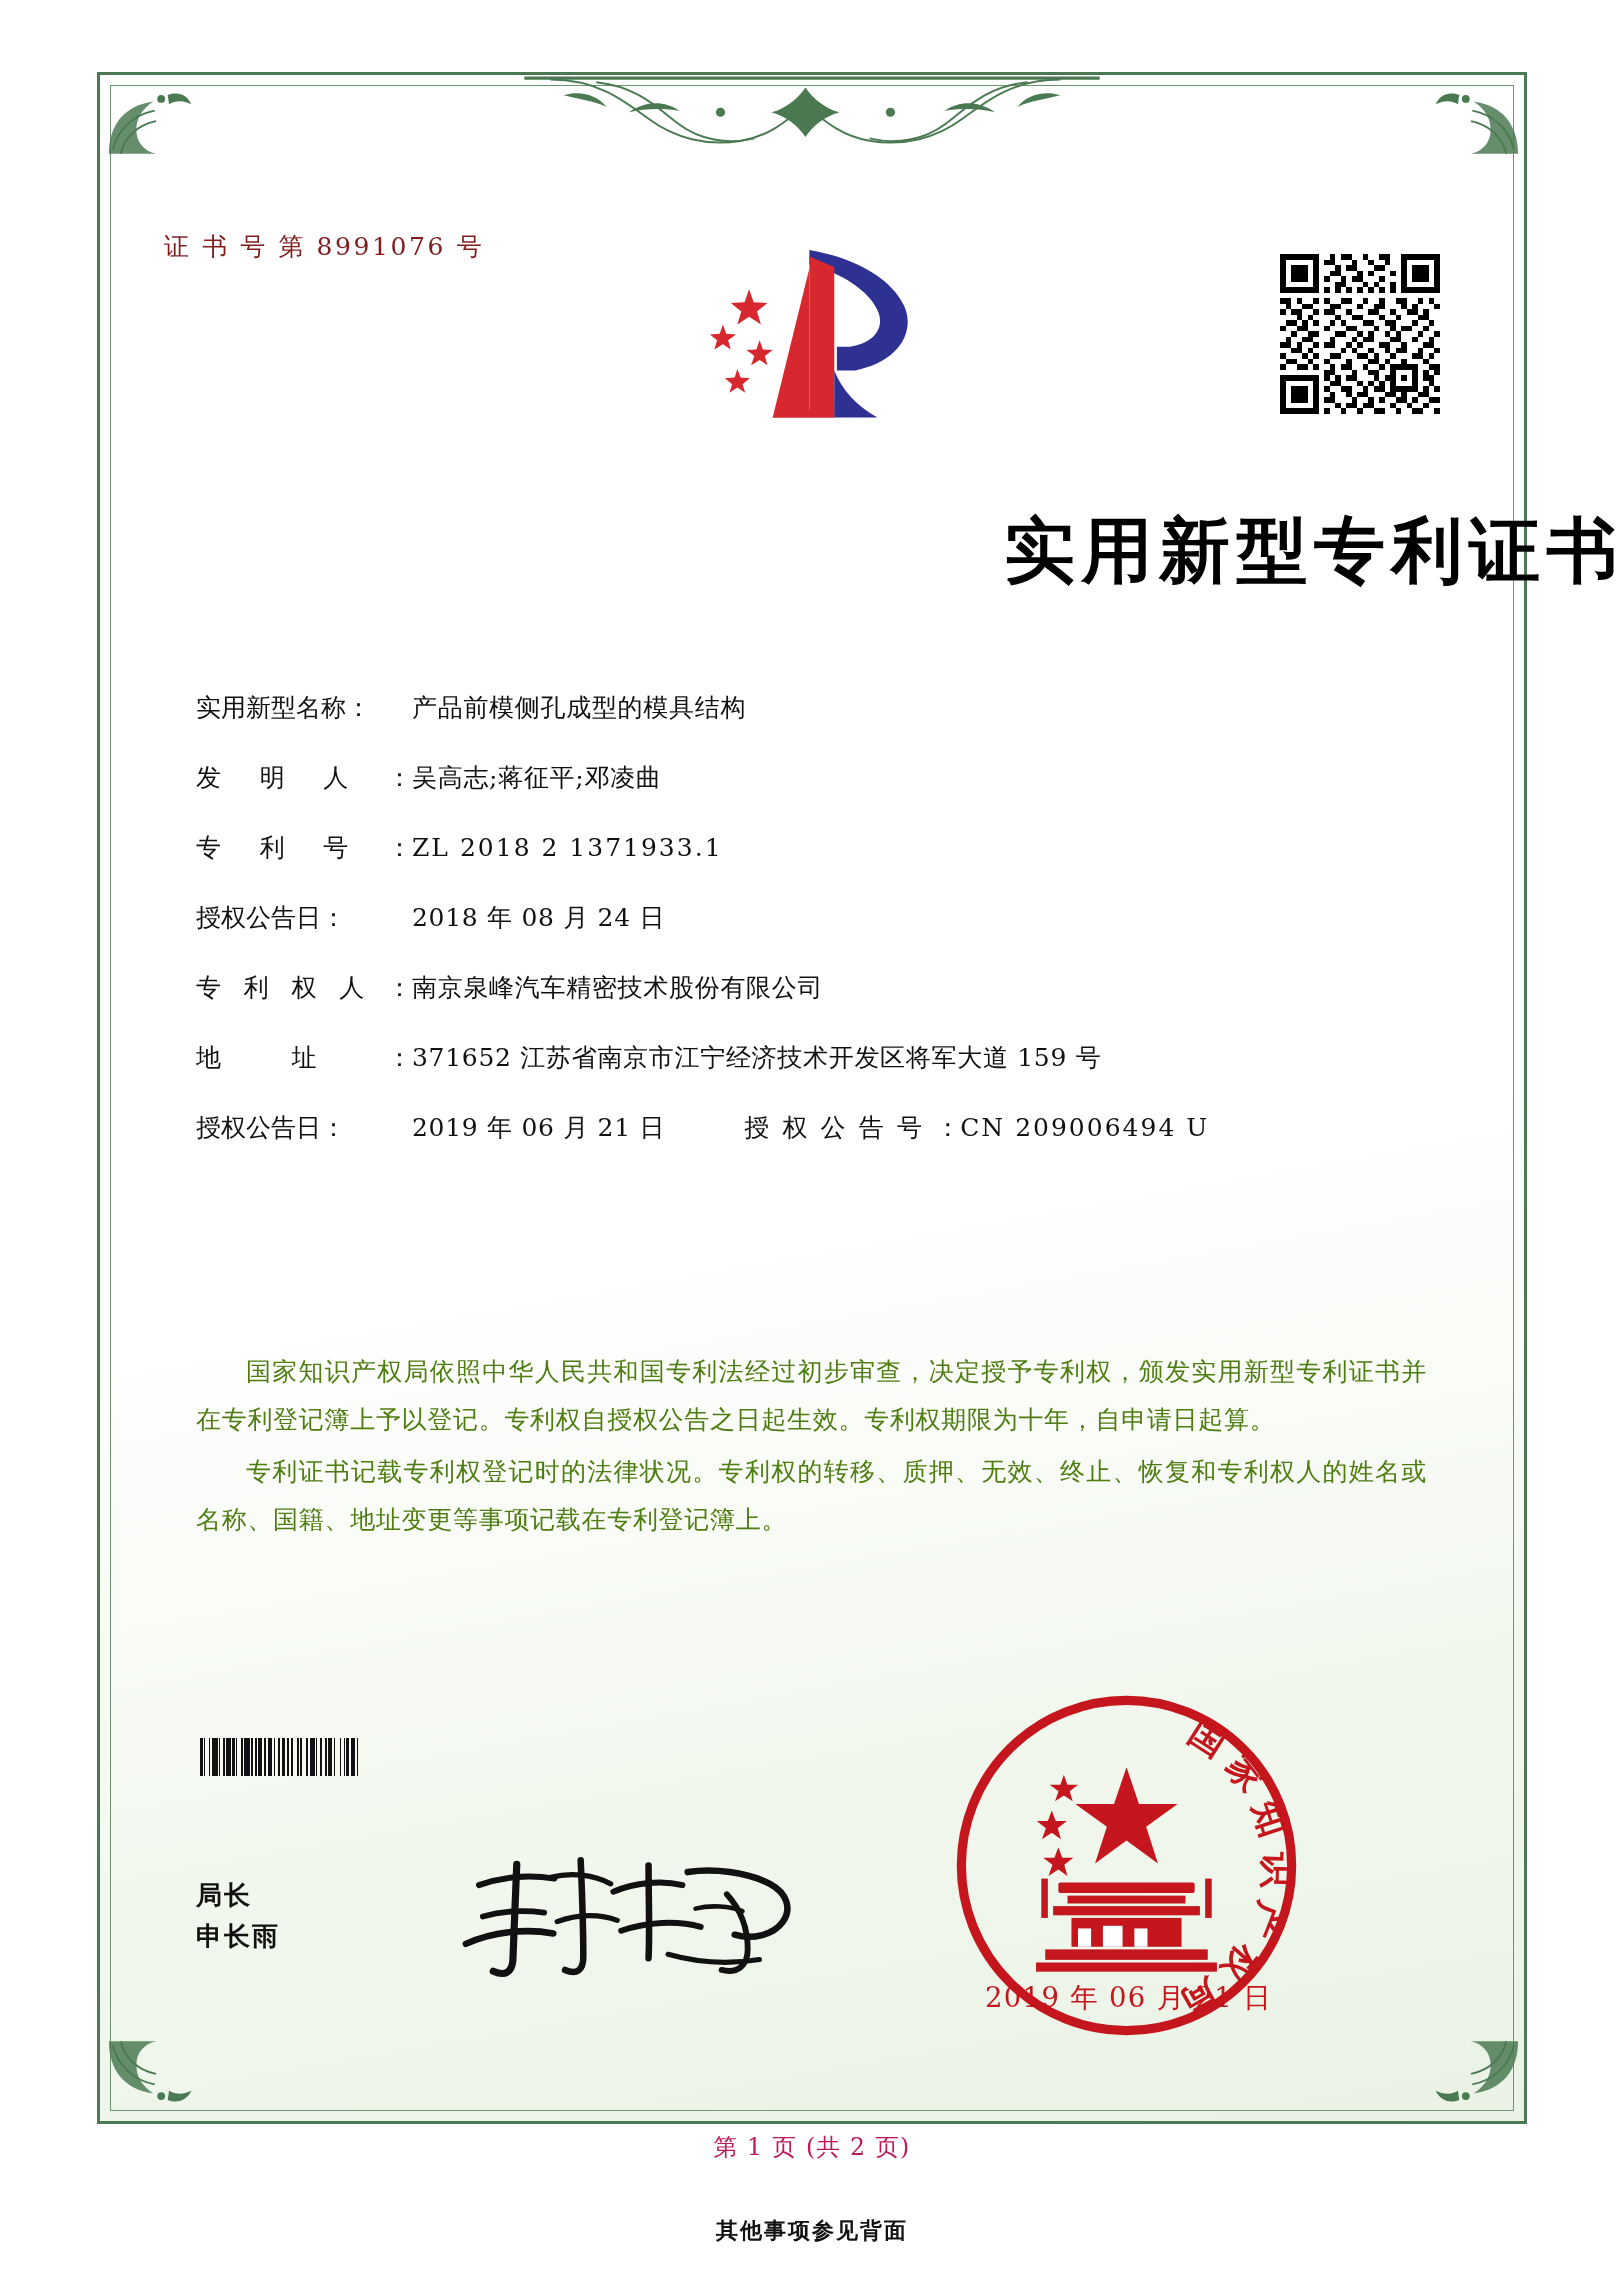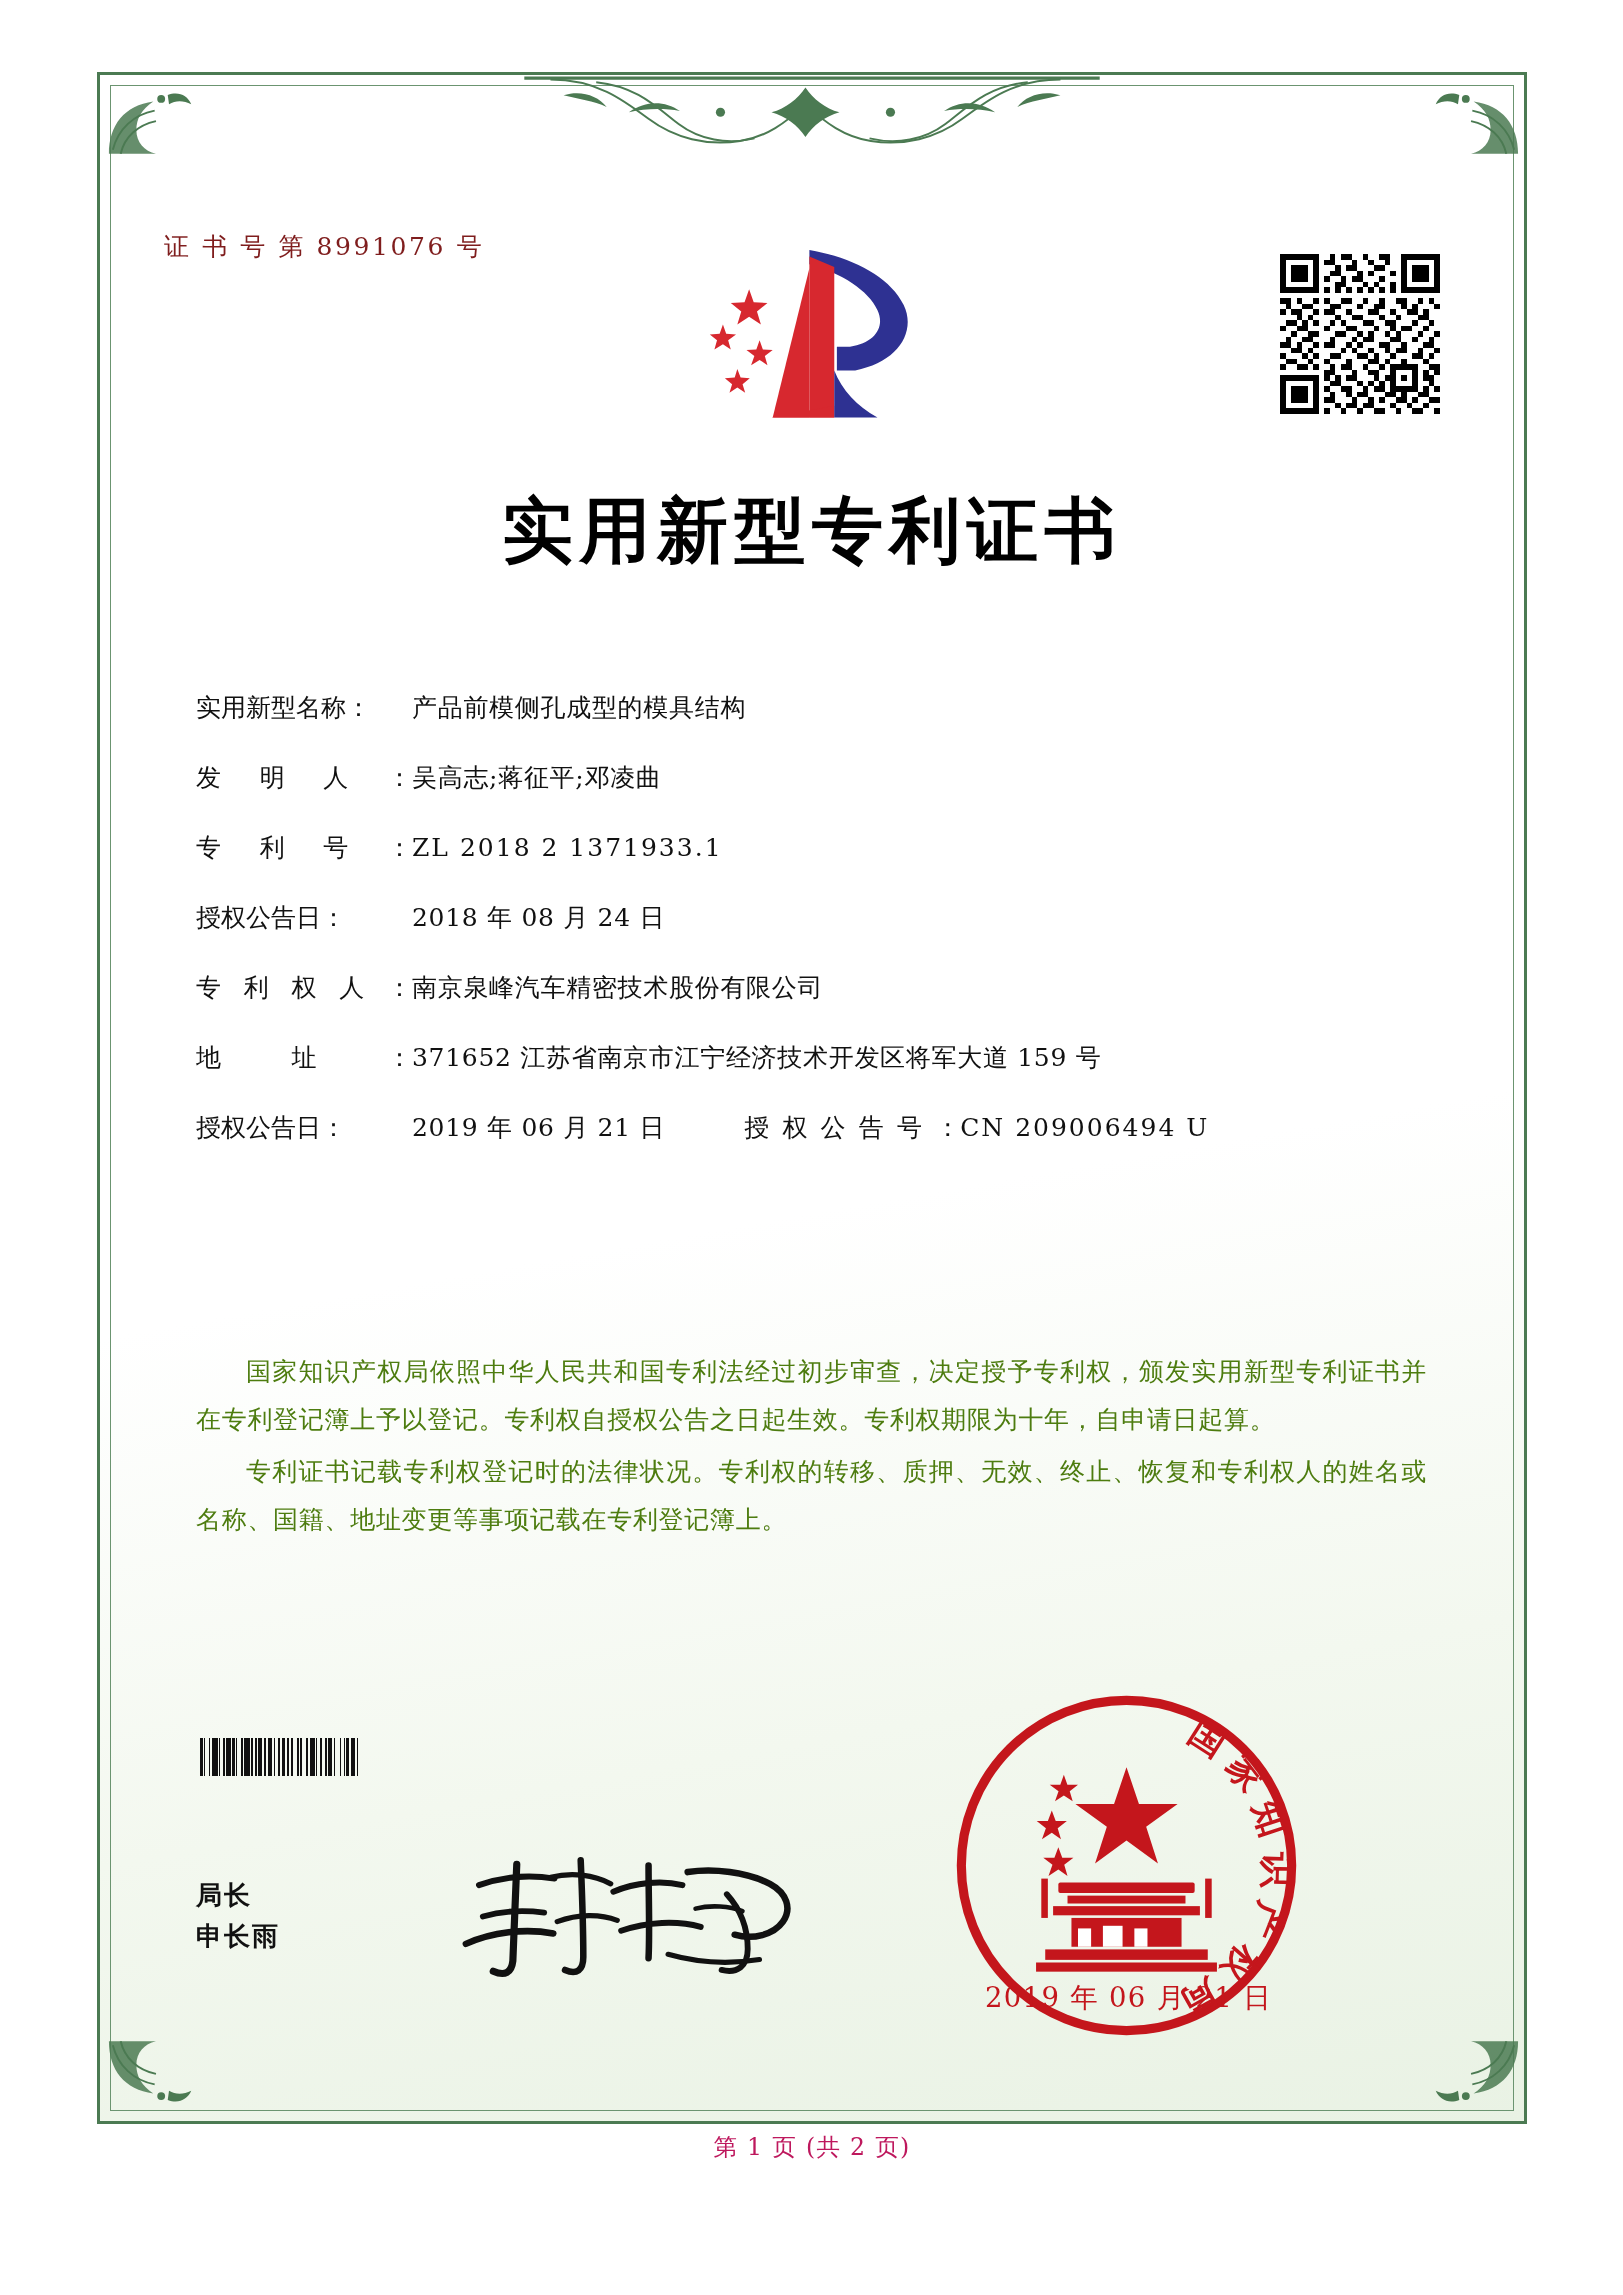--- a/index.html
+++ b/index.html
@@ -81,23 +81,23 @@
   .qr {
     position: absolute;
     left: 1280px; top: 254px;
     width: 160px; height: 160px;
   }
   .qr canvas, .qr svg { width: 100%; height: 100%; display: block; }
 
   
   .main-title {
     position: absolute;
-    left: 0; top: 484px;
+    left: 0; top: 504px;
     width: 1624px;
-    text-align: center;
+    text-align: right;
     font-family: "DejaVu Serif", "Liberation Serif", serif;
     font-weight: bold;
     font-size: 71px;
     letter-spacing: 6.5px;
     color: #000;
   }
 
   
   .fields {
     position: absolute;
@@ -721,15 +721,16 @@
 
       <text font-size="54" font-weight="bold" fill="#c4161c" font-family="'DejaVu Serif','Liberation Serif',serif">
         <textPath href="#ring" startOffset="7%">国 家 知 识 产 权 局</textPath>
       </text>
     </svg>
   </div>
 
   <div class="seal-date">2019 年 06 月 21 日</div>
 
   <div class="page-num">第 1 页 (共 2 页)</div>
+  <div class="back-note">其他事项参见背面</div>
 
 </div>
 
 
 </body></html>

